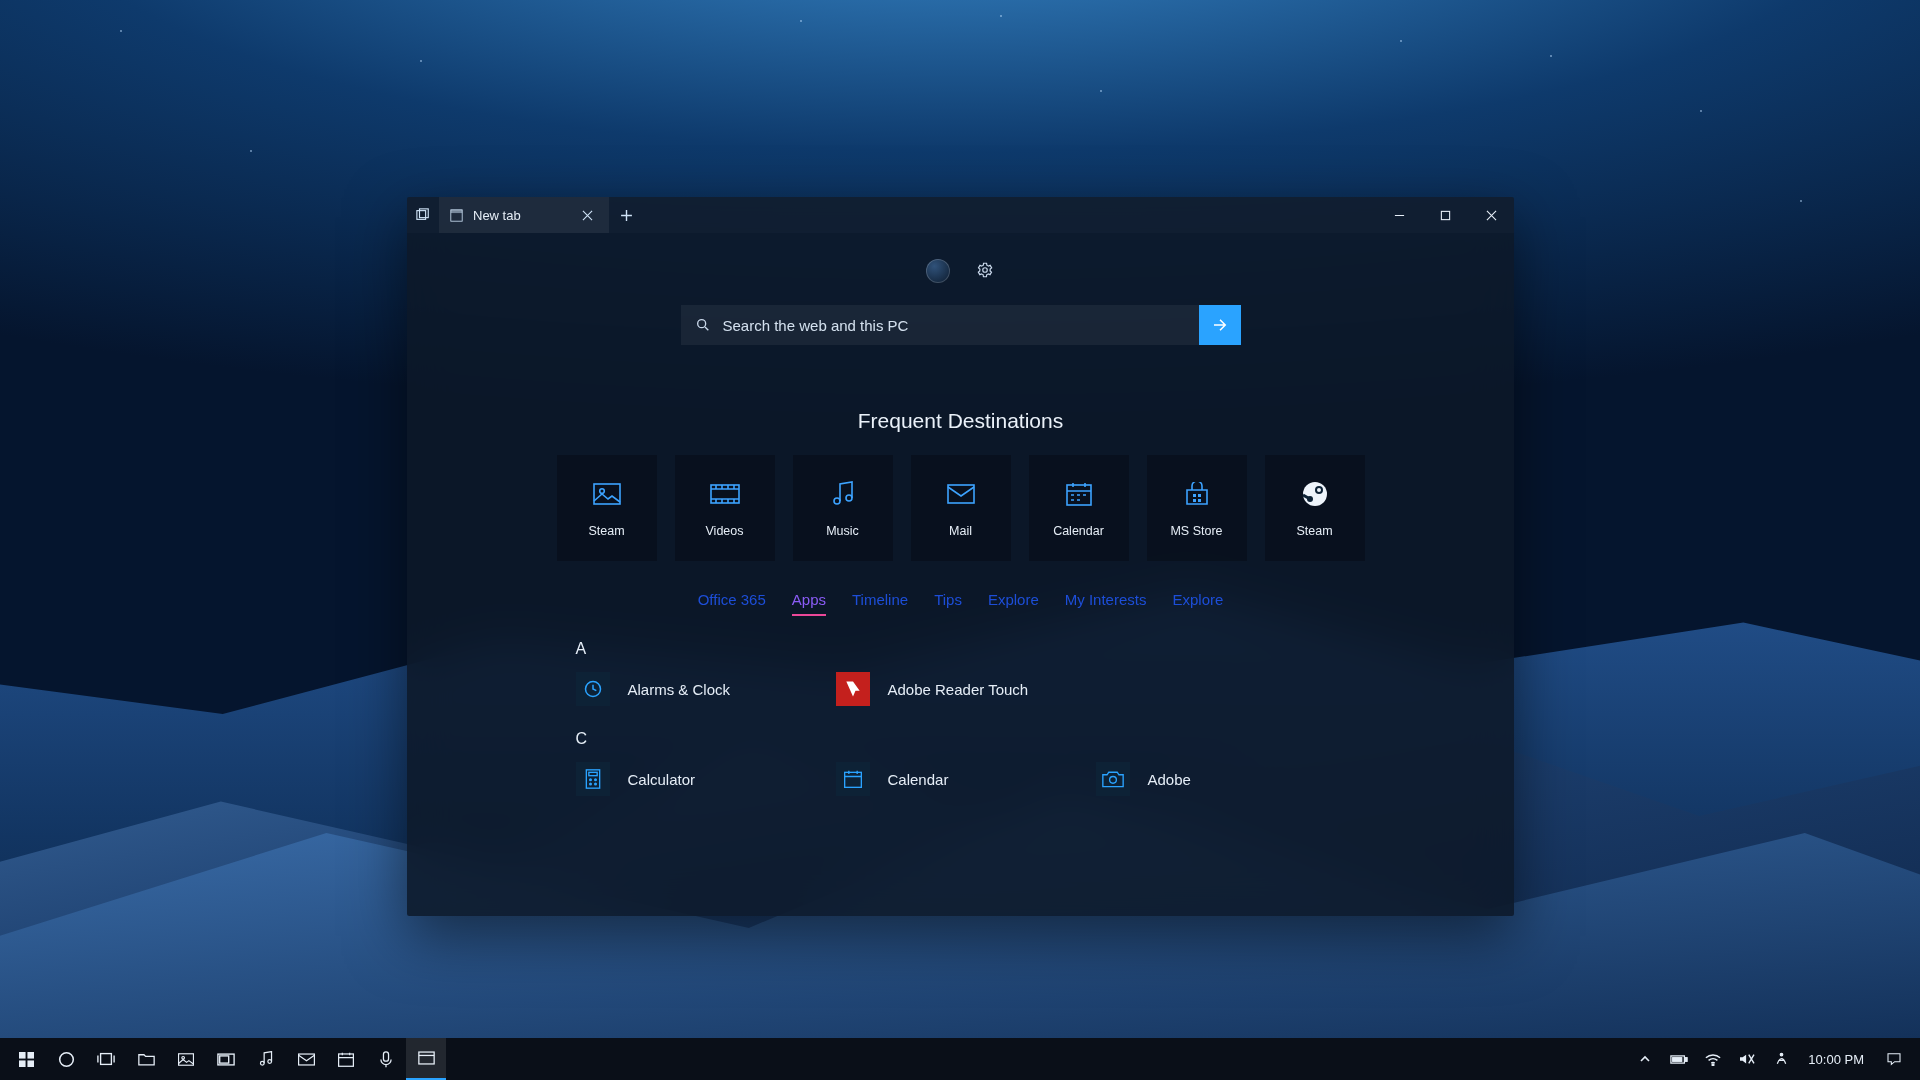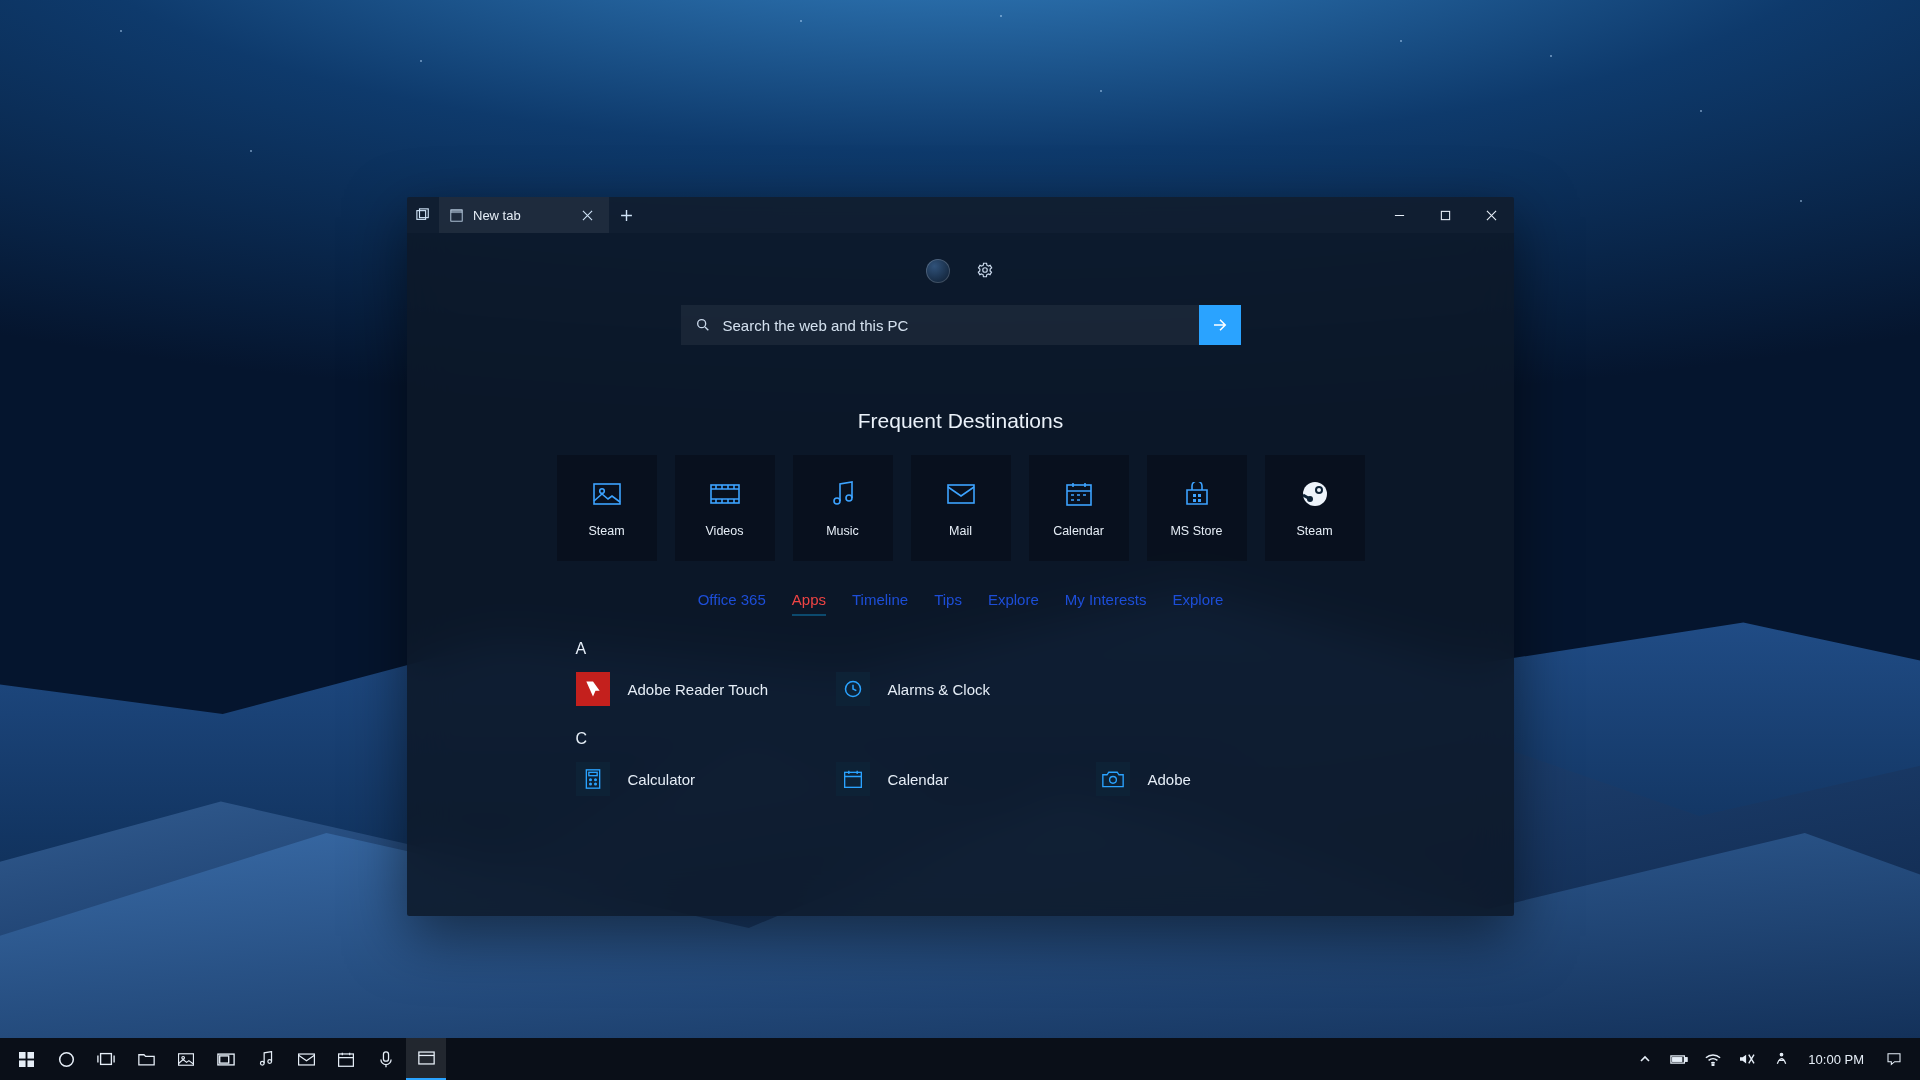--- a/index.html
+++ b/index.html
@@ -65,21 +65,21 @@
   .section-title{color:#eaf1f9;font-size:21px;font-weight:400;margin-top:64px;margin-bottom:22px;}
 
   .tiles{display:flex;gap:18px;}
   .tile{width:100px;height:106px;background:rgba(0,0,0,.25);display:flex;flex-direction:column;align-items:center;justify-content:center;gap:14px;}
   .tile .ic{color:#3da3ff;height:32px;display:flex;align-items:center;justify-content:center;}
   .tile.white .ic{color:#eef4fb;}
   .tile .tlabel{color:#e6eef7;font-size:12.5px;}
 
   .tabs-row{display:flex;gap:26px;margin-top:30px;}
   .nav-tab{color:#1d4ed8;font-size:15px;padding-bottom:6px;cursor:pointer;}
-  .nav-tab.active{color:#ef4444;border-bottom:2px solid #0c4a6e;text-align:center;}
+  .nav-tab.active{color:#8b5cf6;border-bottom:2px solid #ec4899;text-align:center;}
 
   .letter-header{color:#e6eef7;font-size:16px;margin-top:24px;margin-bottom:14px;}
 
   .app-grid{display:grid;grid-template-columns:repeat(3,250px);gap:12px 10px;justify-content:center;}
   .app-row{display:flex;align-items:center;gap:18px;}
   .app-icon{width:34px;height:34px;display:flex;align-items:center;justify-content:center;font-size:16px;}
   .app-label{color:#e6eef7;font-size:15px;}
 
   
   .taskbar{position:absolute;left:0;right:0;bottom:0;height:42px;background:#0a0f18;display:flex;align-items:center;padding:0 6px;}
@@ -270,35 +270,35 @@
         <div class="nav-tab">Tips</div>
         <div class="nav-tab">Explore</div>
         <div class="nav-tab">My Interests</div>
         <div class="nav-tab">Explore</div>
       </div>
 
     <div id="appsections">
         <div class="letter-header">A</div>
         <div class="app-grid">
           <div class="app-row">
-            <div class="app-icon" style="background:#c4201d;color:#ffffff">
-              <svg width="20" height="20" viewBox="0 0 24 24" fill="currentColor">
-                <path d="M4 3l8 18 3-7h5L12 3z"></path>
-              </svg>
-            </div>
-            <div class="app-label">Adobe Reader Touch</div>
-          </div>
-          <div class="app-row">
             <div class="app-icon" style="background:#0d2236;color:#2aa3ff">
               <svg width="20" height="20" viewBox="0 0 24 24" fill="none" stroke="currentColor" stroke-width="1.8">
                 <circle cx="12" cy="12" r="9"></circle>
                 <path d="M12 7v5l4 2"></path>
               </svg>
             </div>
             <div class="app-label">Alarms &amp; Clock</div>
+          </div>
+          <div class="app-row">
+            <div class="app-icon" style="background:#c4201d;color:#ffffff">
+              <svg width="20" height="20" viewBox="0 0 24 24" fill="currentColor">
+                <path d="M4 3l8 18 3-7h5L12 3z"></path>
+              </svg>
+            </div>
+            <div class="app-label">Adobe Reader Touch</div>
           </div>
         </div>
         <div class="letter-header">C</div>
         <div class="app-grid">
           <div class="app-row">
             <div class="app-icon" style="background:#0d2236;color:#2aa3ff">
               <svg width="18" height="20" viewBox="0 0 20 24" fill="none" stroke="currentColor" stroke-width="1.6">
                 <rect x="2" y="1" width="16" height="22"></rect>
                 <rect x="5" y="4" width="10" height="4"></rect>
                 <circle cx="7" cy="13" r="1" fill="currentColor"></circle>

